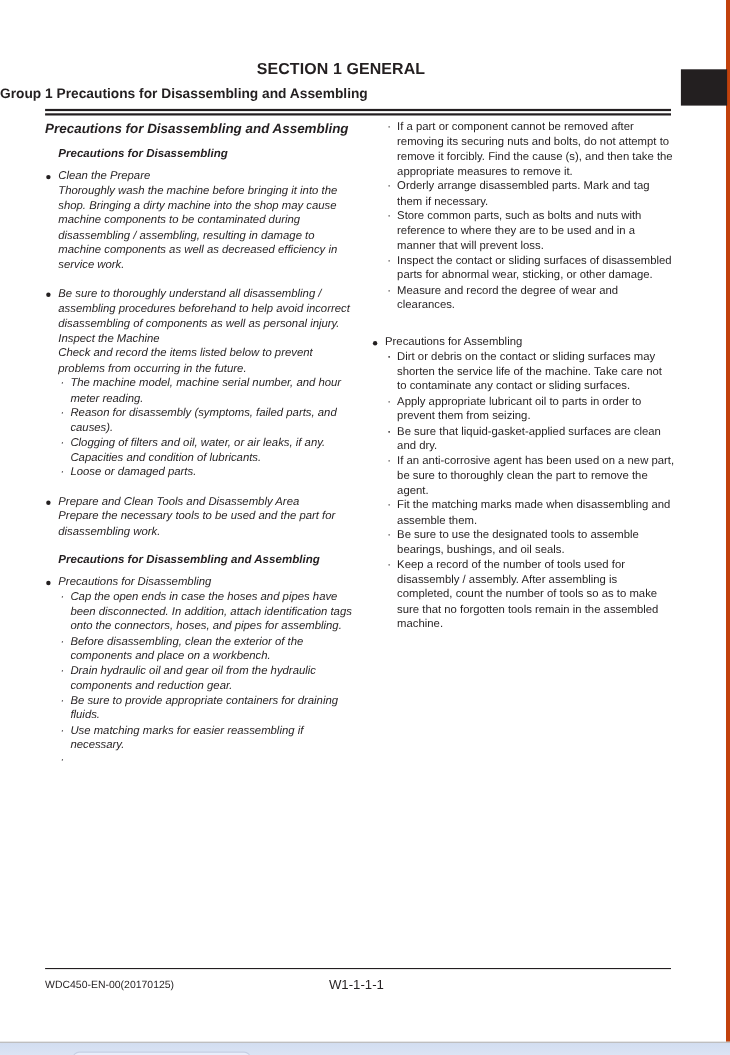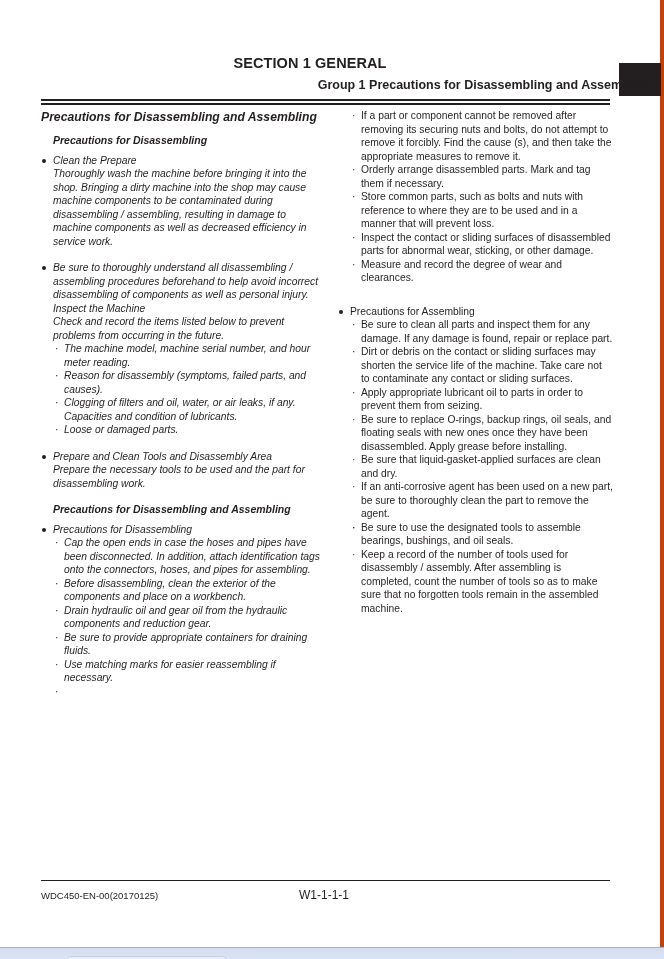--- a/index.html
+++ b/index.html
@@ -24,21 +24,21 @@
   }
   .tab-marker {
     position: absolute; left: 619px; top: 63px; width: 42px; height: 33px;
     background: #231f20;
   }
   .section-title {
     position: absolute; left: 0; width: 620px; top: 55px; text-align: center;
     font-weight: bold; font-size: 14.5px; letter-spacing: 0.1px;
   }
   .group-title {
-    position: absolute; left: 0; width: 652px; top: 78px; text-align: right;
+    position: absolute; left: 0; width: 652px; top: 78px; text-align: left;
     font-weight: bold; font-size: 12.5px;
   }
   .double-rule {
     position: absolute; left: 41px; top: 99px; width: 569px; height: 2px;
     border-top: 2px solid #231f20; border-bottom: 2px solid #231f20;
   }
   .col { position: absolute; font-size: 10.3px; line-height: 13.5px; }
   .col-left { left: 41px; top: 110px; width: 280px; font-style: italic; }
   .col-right { left: 338px; top: 109px; width: 275px; }
   .h2 { font-weight: bold; font-size: 12.2px; line-height: 14px; margin: 0 0 10px 0; }
@@ -138,27 +138,27 @@
         <li><span class="mid">·</span><span>Measure and record the degree of wear and clearances.</span></li>
       </ul>
     </div>
 
     <div class="gap" style="height:20px"></div>
 
     <div class="bullet">
       <span class="dot"></span>
       <p class="para">Precautions for Assembling</p>
       <ul class="sublist">
-        <li><span class="mid">·</span><span>Be sure to clean all parts and inspect them for any damage. If any damage is found, repair or replace part.</span></li>
+        <li><span class="mid">·</span></li>
         <li><span class="mid">·</span><span>Dirt or debris on the contact or sliding surfaces may shorten the service life of the machine. Take care not to contaminate any contact or sliding surfaces.</span></li>
         <li><span class="mid">·</span><span>Apply appropriate lubricant oil to parts in order to prevent them from seizing.</span></li>
-        <li><span class="mid">·</span><span>Be sure to replace O-rings, backup rings, oil seals, and floating seals with new ones once they have been disassembled. Apply grease before installing.</span></li>
+        <li><span class="mid">·</span></li>
         <li><span class="mid">·</span><span>Be sure that liquid-gasket-applied surfaces are clean and dry.</span></li>
         <li><span class="mid">·</span><span>If an anti-corrosive agent has been used on a new part, be sure to thoroughly clean the part to remove the agent.</span></li>
-        <li><span class="mid">·</span></li>
+        <li><span class="mid">·</span><span>Fit the matching marks made when disassembling and assemble them.</span></li>
         <li><span class="mid">·</span><span>Be sure to use the designated tools to assemble bearings, bushings, and oil seals.</span></li>
         <li><span class="mid">·</span><span>Keep a record of the number of tools used for disassembly / assembly. After assembling is completed, count the number of tools so as to make sure that no forgotten tools remain in the assembled machine.</span></li>
       </ul>
     </div>
   </div>
 
   <div class="footer-rule"></div>
   <div class="footer-code">WDC450-EN-00(20170125)</div>
   <div class="footer-page">W1-1-1-1</div>
 </div>

